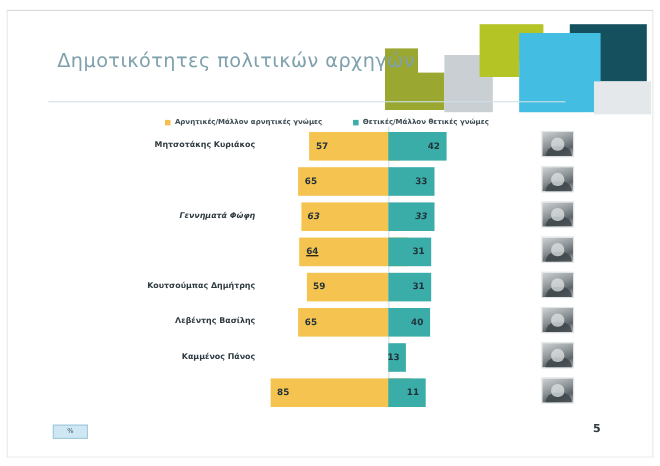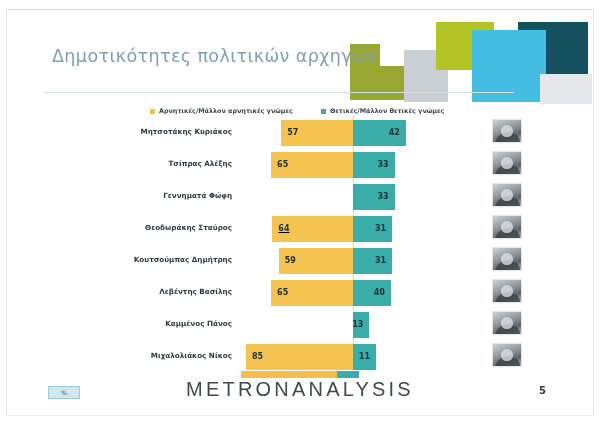--- a/index.html
+++ b/index.html
@@ -352,38 +352,39 @@
           <div class="row-label">Μητσοτάκης Κυριάκος</div>
           <div class="bar bar-neg" style="left: 281.18px; width: 82px;">
             <span class="bar-value">57</span>
           </div>
           <div class="bar bar-pos" style="left: 353px; width: 52.92px;">
             <span class="bar-value">42</span>
           </div>
           <div class="thumb"></div>
         </div>
         <div class="row" style="top: 34px;">
-          <div class="row-label">Τσίπρας Αλέξης</div>
           <div class="bar bar-neg" style="left: 271.1px; width: 81.9px;">
             <span class="bar-value">65</span>
           </div>
           <div class="bar bar-pos" style="left: 353px; width: 41.58px;">
             <span class="bar-value">33</span>
           </div>
           <div class="thumb"></div>
         </div>
-        <div class="row" style="top: 66px;">
+        <div class="row" style="top: 66px; font-style: italic;">
           <div class="row-label">Γεννηματά Φώφη</div>
+          <div class="bar bar-neg" style="left: 273.62px; width: 79.38px;">
+            <span class="bar-value">63</span>
+          </div>
           <div class="bar bar-pos" style="left: 353px; width: 41.58px;">
             <span class="bar-value">33</span>
           </div>
           <div class="thumb"></div>
         </div>
         <div class="row" style="top: 98px;">
-          <div class="row-label">Θεοδωράκης Σταύρος</div>
           <div class="bar bar-neg" style="left: 272.36px; width: 99px; text-decoration: underline;">
             <span class="bar-value">64</span>
           </div>
           <div class="bar bar-pos" style="left: 353px; width: 39.06px;">
             <span class="bar-value">31</span>
           </div>
           <div class="thumb"></div>
         </div>
         <div class="row" style="top: 130px;">
           <div class="row-label">Κουτσούμπας Δημήτρης</div>
@@ -406,39 +407,31 @@
           <div class="thumb"></div>
         </div>
         <div class="row" style="top: 194px;">
           <div class="row-label">Καμμένος Πάνος</div>
           <div class="bar bar-pos" style="left: 353px; width: 16.38px;">
             <span class="bar-value">13</span>
           </div>
           <div class="thumb"></div>
         </div>
         <div class="row" style="top: 226px;">
-          <div class="row-label">Μιχαλολιάκος Νίκος</div>
           <div class="bar bar-neg" style="left: 245.9px; width: 128px;">
             <span class="bar-value">85</span>
           </div>
-          <div class="bar bar-pos" style="left: 353px; width: 23px;">
+          <div class="bar bar-pos" style="left: 353px; width: 34px;">
             <span class="bar-value">11</span>
           </div>
           <div class="thumb"></div>
         </div>
       </div>
   </div>
 
   <div class="pct-box">
     <span>%</span>
   </div>
 
-  <div class="logo">
-    <div class="logo-bars">
-      <div class="logo-bar-y"></div>
-      <div class="logo-bar-t"></div>
-    </div>
-    <div class="logo-text">METRONANALYSIS</div>
-  </div>
 
   <div class="page-num">5</div>
 
 </div>
 
 </body></html>

